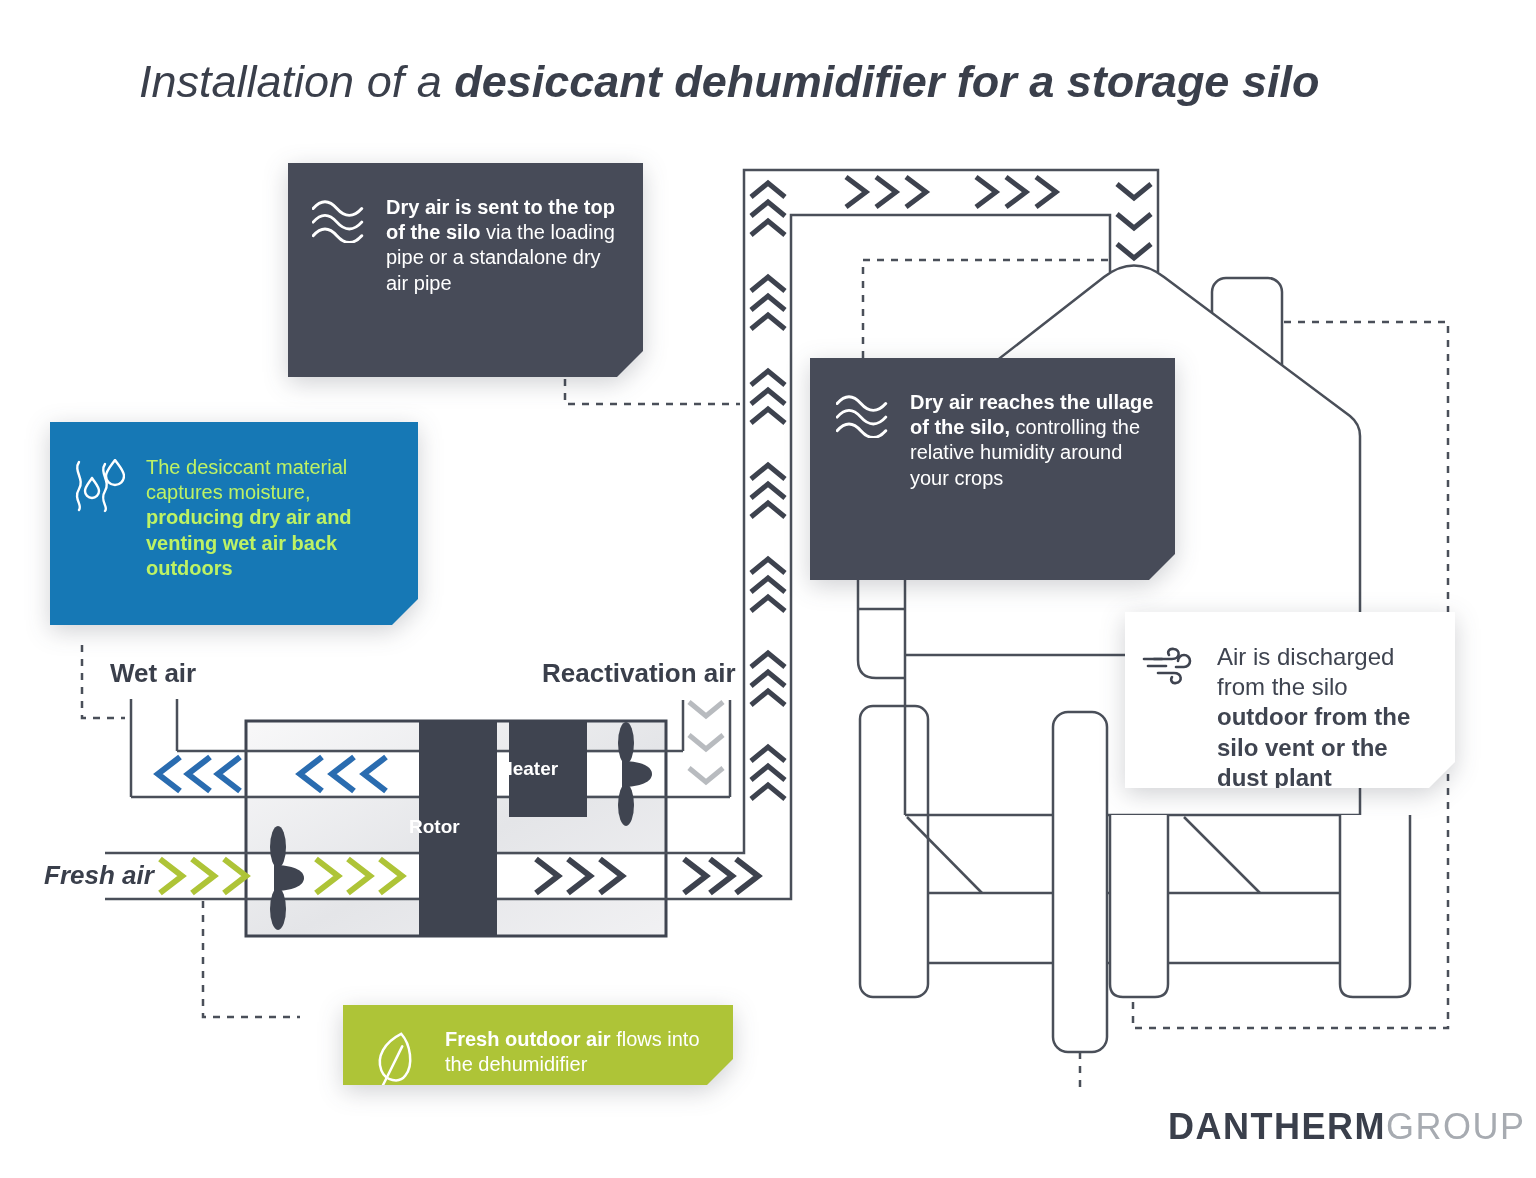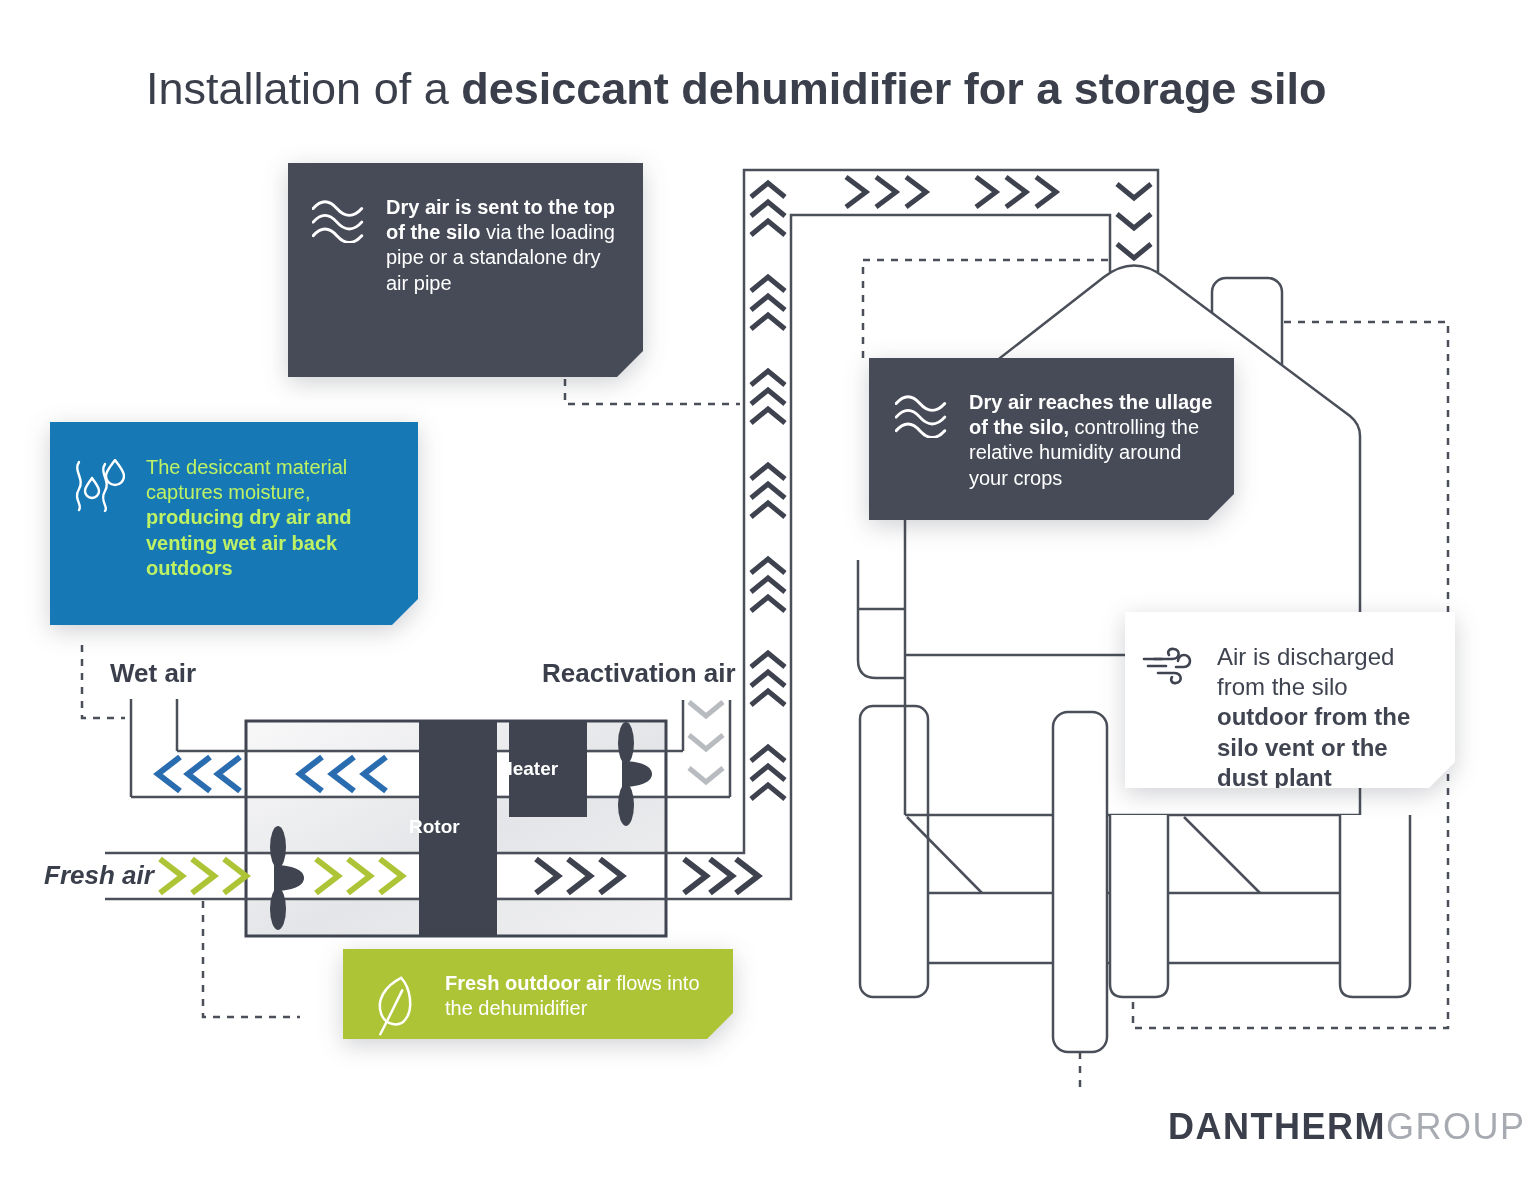--- a/index.html
+++ b/index.html
@@ -45,26 +45,26 @@
   .co .txt{margin:0;font-size:20px;line-height:1.26;font-weight:400;}
   .co .txt b{font-weight:700;}
   .co.dark{background:var(--dark-box);color:#fff;}
   .co.blue{background:var(--blue-box);color:#bef264;}
   .co.green{background:var(--green-box);color:#fff;}
   .co.white{background:#fff;color:var(--unit-dark);}
   #co1{left:288px;top:163px;width:355px;height:214px;}
   #co1 .co{padding:32px 18px 0 22px;}
   #co2{left:50px;top:422px;width:368px;height:203px;}
   #co2 .co{padding:33px 14px 0 20px;}
-  #co3{left:869px;top:358px;width:365px;height:162px;}
+  #co3{left:810px;top:358px;width:365px;height:222px;}
   #co3 .co{padding:32px 14px 0 24px;}
   #co4{left:1125px;top:612px;width:330px;height:176px;}
   #co4 .co{padding:30px 10px 0 16px;}
   #co4 .txt{font-size:24px;}
-  #co5{left:303px;top:949px;width:390px;height:90px;padding-left:40px;}
+  #co5{left:303px;top:1005px;width:390px;height:80px;padding-left:40px;}
   #co5 .co{padding:22px 12px 0 26px;}
   .co .icon svg{margin-top:4px;}
 
   
   .logo{position:absolute;left:1168px;top:1106px;z-index:5;font-size:36px;letter-spacing:1.5px;white-space:nowrap;}
   .logo .p1{font-weight:700;color:var(--text);}
   .logo .p2{font-weight:400;color:var(--logo-gray);}
 </style>
 </head>
 <body>
@@ -204,21 +204,21 @@
   <g>
     <path class="dash" d="M565,379 L565,404 L740,404"></path>
     <path class="dash" d="M82,645 L82,718 L125,718"></path>
     <path class="dash" d="M203,901 L203,1017 L300,1017"></path>
     <path class="dash" d="M863,358 L863,260 L1108,260"></path>
     <path class="dash" d="M1284,322 L1448,322 L1448,1028 L1133,1028 L1133,1000"></path>
     <path class="dash" d="M1080,1052 L1080,1092"></path>
   </g>
 </svg>
 
-<h1 class="title" style="margin:16px;">
+<h1 class="title" style="margin:9px;font-style:italic;">
   <span class="lt">Installation of a </span><span class="bd">desiccant dehumidifier for a storage silo</span>
 </h1>
 
 <div class="flowlab" id="lab-wet">Wet air</div>
 <div class="flowlab" id="lab-react">Reactivation air</div>
 <div class="flowlab" id="lab-fresh">Fresh air</div>
 <div class="unitlab" id="lab-rotor">Rotor</div>
 <div class="unitlab" id="lab-heater">Heater</div>
 
 <div class="co-wrap" id="co1">

